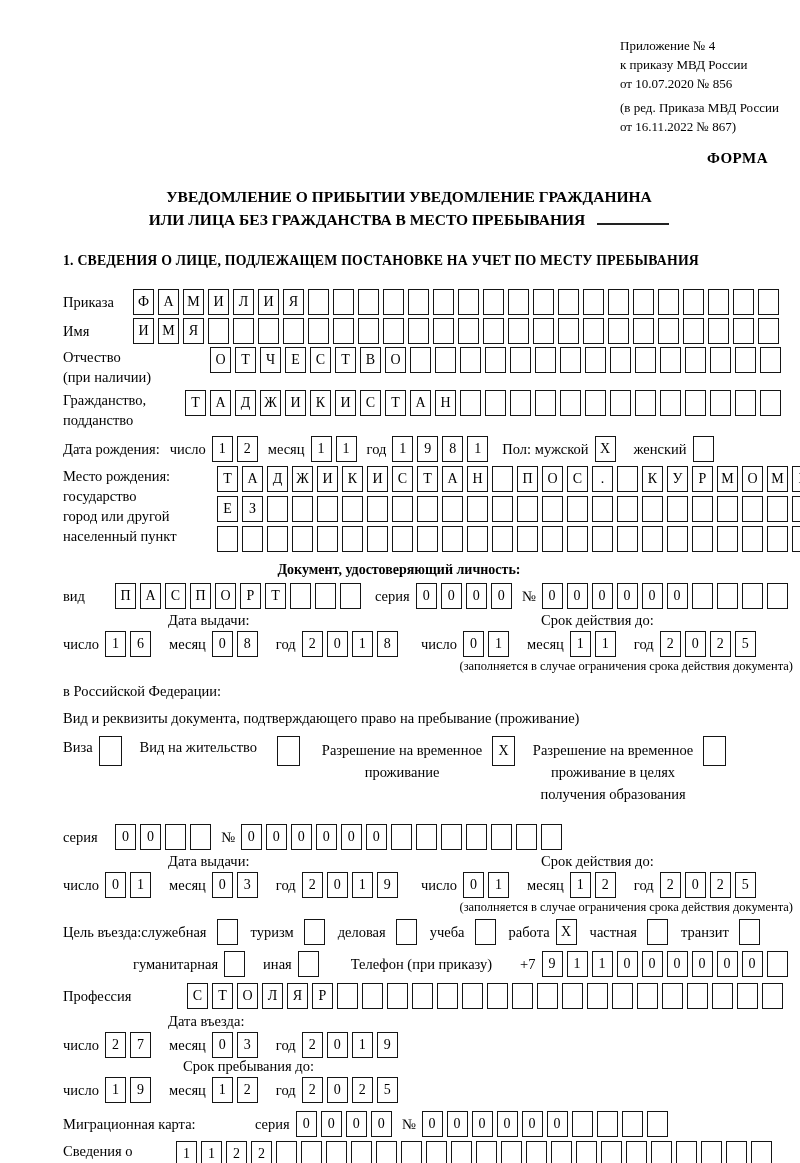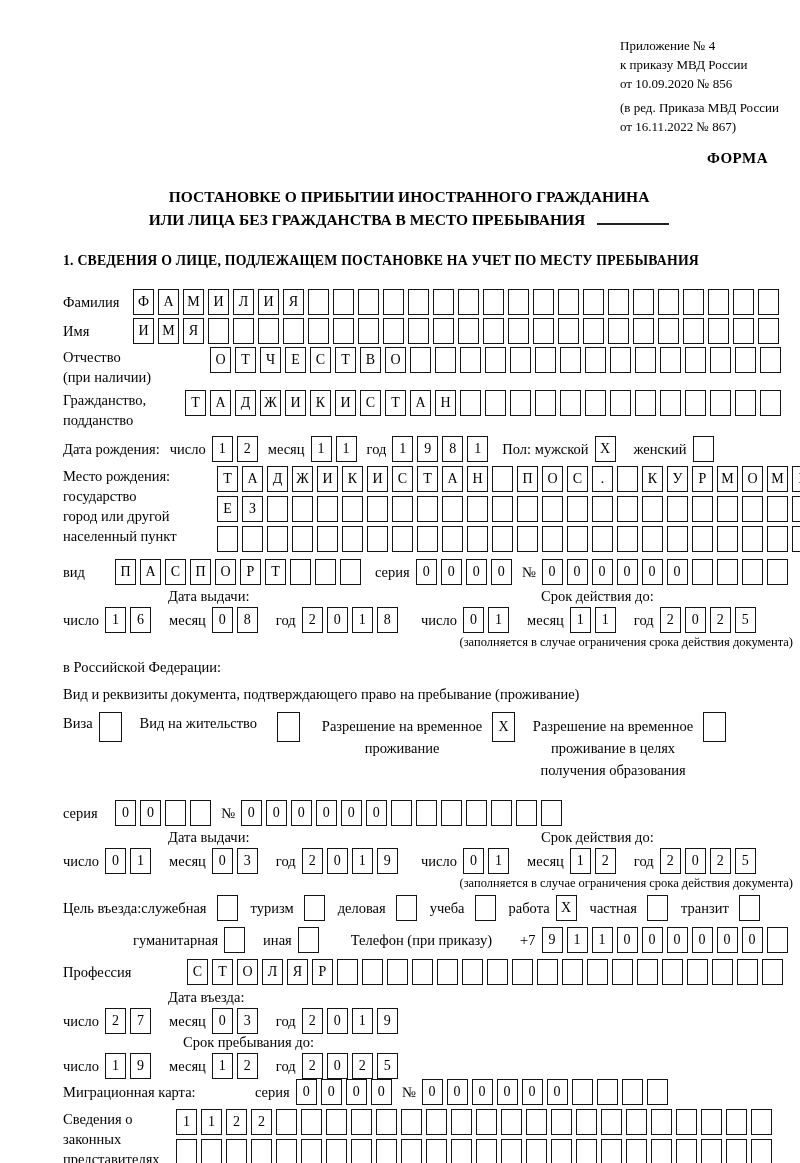--- a/index.html
+++ b/index.html
@@ -68,39 +68,39 @@
   .prof-row .lbl { width:124px; }
 </style>
 </head>
 <body>
 
 <div class="page">
 
   <div class="appendix">
     <div>Приложение № 4</div>
     <div>к приказу МВД России</div>
-    <div>от 10.09.2020 № 856</div>
+    <div>от 10.07.2020 № 856</div>
     <div class="edition">
       <div>(в ред. Приказа МВД России</div>
       <div>от 16.11.2022 № 867)</div>
     </div>
   </div>
 
   <div class="forma">ФОРМА</div>
 
   <div class="title">
-    <div>ПОСТАНОВКЕ О ПРИБЫТИИ ИНОСТРАННОГО ГРАЖДАНИНА</div>
+    <div>УВЕДОМЛЕНИЕ О ПРИБЫТИИ УВЕДОМЛЕНИЕ ГРАЖДАНИНА</div>
     <div><span>ИЛИ ЛИЦА БЕЗ ГРАЖДАНСТВА В МЕСТО ПРЕБЫВАНИЯ</span><span class="blank-line"></span></div>
   </div>
 
   <div class="section-heading">1. СВЕДЕНИЯ О ЛИЦЕ, ПОДЛЕЖАЩЕМ ПОСТАНОВКЕ НА УЧЕТ ПО МЕСТУ ПРЕБЫВАНИЯ</div>
 
   <div class="first-rows">
     <div class="row">
-      <span class="lbl w-surname">Фамилия</span>
+      <span class="lbl w-surname">Приказа</span>
       <span class="cells">
           <span class="cell">Ф</span>
           <span class="cell">А</span>
           <span class="cell">М</span>
           <span class="cell">И</span>
           <span class="cell">Л</span>
           <span class="cell">И</span>
           <span class="cell">Я</span>
           <span class="cell"></span>
           <span class="cell"></span>
@@ -329,20 +329,21 @@
           <span class="cell"></span>
           <span class="cell"></span>
           <span class="cell"></span>
           <span class="cell"></span>
           <span class="cell"></span>
           <span class="cell"></span>
         </span>
     </span>
   </div>
 
+  <div class="doc-heading">Документ, удостоверяющий личность:</div>
 
   <div class="row">
     <span class="lbl" style="width:52px;">вид</span>
     <span class="cells">
         <span class="cell">П</span>
         <span class="cell">А</span>
         <span class="cell">С</span>
         <span class="cell">П</span>
         <span class="cell">О</span>
         <span class="cell">Р</span>
@@ -632,21 +633,21 @@
         <span class="cells">
             <span class="cell">2</span>
             <span class="cell">0</span>
             <span class="cell">2</span>
             <span class="cell">5</span>
           </span>
       </div>
     </div>
   </div>
 
-  <div class="row" style="">
+  <div class="row" style="margin-top:8px;">
     <span class="lbl" style="width:192px;">Миграционная карта:</span>
     <span class="lbl">серия</span>
     <span class="cells gap6">
         <span class="cell">0</span>
         <span class="cell">0</span>
         <span class="cell">0</span>
         <span class="cell">0</span>
       </span>
     <span class="lbl gap6">№</span>
     <span class="cells gap6">

